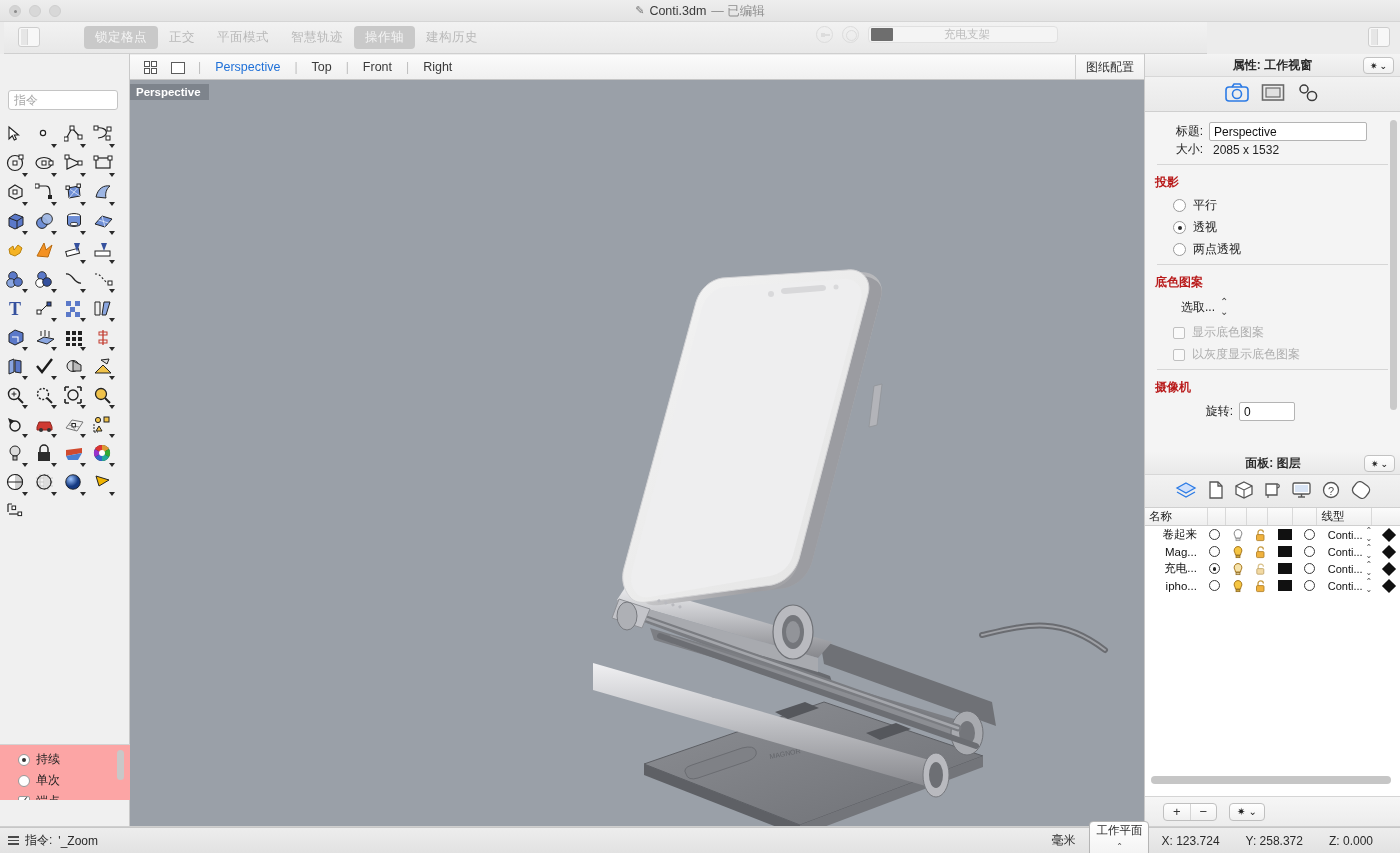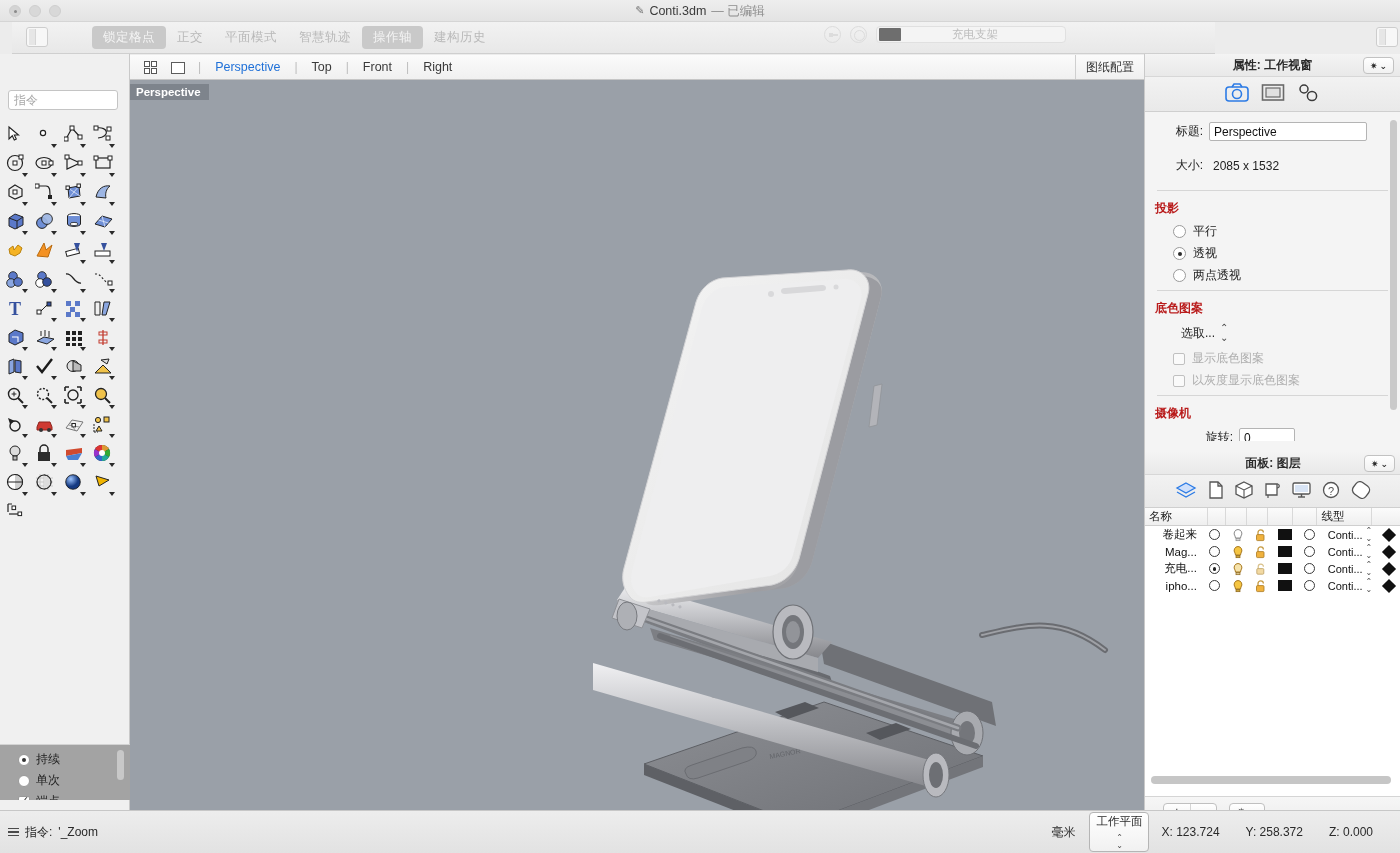--- a/index.html
+++ b/index.html
@@ -25,21 +25,21 @@
   .doc-title {
     position:absolute; left:0; top:0; width:1400px; height:22px;
     display:flex; align-items:center; justify-content:center; gap:5px;
     font-size:12.5px; color:#3b3b3b; font-weight:500;
   }
   .doc-icon { font-size:11px; color:#7a7a7a; transform:translateY(-1px); }
   .doc-edited { color:#8d8d8d; }
 
   
   .toolbar {
-    position:absolute; left:12px; top:22px; width:1203px; height:32px;
+    position:absolute; left:4px; top:22px; width:1203px; height:32px;
     background:linear-gradient(#f2f2f2,#e8e8e8);
     border-bottom:1px solid #cfcfcf;
   }
   .panel-toggle {
     position:absolute; top:5px; width:22px; height:20px;
     border:1px solid #cdcdcd; border-radius:3px; background:#f7f7f7;
   }
   .panel-toggle.left { left:14px; }
   .panel-toggle.right { left:1364px; }
   .panel-toggle::before{ content:""; position:absolute; left:2px; top:1px; width:6px;height:16px;
@@ -118,21 +118,21 @@
   }
   .tool { width:29px; height:29px; position:relative; }
   .tool svg { position:absolute; left:4px; top:3px; }
   .tool .tri { position:absolute; right:3px; bottom:3px; width:0;height:0;
      border-left:3.5px solid transparent; border-right:3.5px solid transparent;
      border-top:4px solid #2a2a2a; }
 
   
   .opts {
     position:absolute; left:0; bottom:26px; width:130px; height:56px;
-    background:#a3a3a3; border-top:1px solid #d3d3d3; padding:6px 0 0 18px;
+    background:#fca5a5; border-top:1px solid #d3d3d3; padding:6px 0 0 18px;
     overflow:hidden;
   }
   .opt-row { display:flex; align-items:center; gap:6px; margin-bottom:4px; font-size:12px; color:#222; }
   .radio { width:12px;height:12px;border-radius:50%;border:1px solid #999; background:#fff; position:relative;}
   .radio.on::after{ content:""; position:absolute; left:3px;top:3px;width:4px;height:4px;border-radius:50%;background:#333;}
   .chk { width:12px;height:12px;border:1px solid #999;background:#fff;border-radius:2px;position:relative;}
   .chk.on::after{ content:"✓"; position:absolute; left:1px; top:-3px; font-size:11px; color:#333;}
   .opt-scroll { position:absolute; right:6px; top:5px; width:7px; height:30px; background:#c8c8c8; border-radius:4px; }
 
   
@@ -146,21 +146,21 @@
   .gear-btn {
     position:absolute; right:6px; top:3px; width:31px; height:17px;
     border:1px solid #c2c2c2; border-radius:4px; background:linear-gradient(#fff,#f1f1f1);
     display:flex; align-items:center; justify-content:center; gap:2px; font-size:9px;
   }
   .icon-row {
     height:35px; background:linear-gradient(#f2f2f2,#e9e9e9); border-bottom:1px solid #cfcfcf;
     display:flex; align-items:center; justify-content:center; gap:12px;
   }
   .propbody { position:relative; height:329px; background:#f4f4f4; padding:10px 0 0 0; overflow:hidden; }
-  .prow { display:flex; align-items:center; margin-bottom:16px; padding-left:10px; }
+  .prow { display:flex; align-items:center; margin-bottom:0; padding-left:10px; }
   .plabel { font-size:12px; color:#1c1c1c; text-align:right; }
   .pinput {
     border:1px solid #b4b4b4; border-radius:2px; background:#fff; height:19px;
     font-size:12px; padding:0 4px; display:flex; align-items:center; color:#111;
   }
   .sect-title { font-size:12px; color:#b91c1c; font-weight:600; padding:0 0 6px 10px; }
   .hr { height:1px; background:#d6d6d6; margin:6px 12px 9px 12px; }
   .radio-row { display:flex; align-items:center; gap:7px; padding-left:28px; margin-bottom:5px; font-size:12px;}
   .rd { width:13px;height:13px;border-radius:50%;border:1px solid #9a9a9a;background:#fff;position:relative;}
   .rd.on::after{content:"";position:absolute;left:3.5px;top:3.5px;width:4px;height:4px;border-radius:50%;background:#2b2b2b;}
@@ -192,21 +192,21 @@
      display:flex; align-items:center; padding-left:18px; gap:12px; }
   .pm-btn { width:54px;height:18px;border:1px solid #c0c0c0;border-radius:4px;background:linear-gradient(#fff,#f0f0f0);
      display:flex; }
   .pm-btn span { flex:1; display:flex; align-items:center; justify-content:center; font-size:13px; color:#333; }
   .pm-btn span:first-child { border-right:1px solid #d5d5d5; }
   .gear-btn2 { width:36px;height:18px;border:1px solid #c0c0c0;border-radius:4px;
      background:linear-gradient(#fff,#f0f0f0); display:flex; align-items:center; justify-content:center; gap:3px; font-size:10px;}
 
   
   .statusbar {
-    position:absolute; left:0; bottom:0; width:1400px; height:43px;
+    position:absolute; left:0; bottom:0; width:1400px; height:26px;
     background:linear-gradient(#ededed,#e2e2e2); border-top:1px solid #c7c7c7;
     display:flex; align-items:center; font-size:12px; color:#2a2a2a;
   }
   .cmdline { display:flex; align-items:center; gap:6px; padding-left:8px; }
   .hamb { display:flex; flex-direction:column; gap:2px; }
   .hamb i { width:11px; height:1.5px; background:#4a4a4a; display:block; }
   .status-right { margin-left:auto; display:flex; align-items:center; gap:0; padding-right:14px; }
   .st-item { padding:0 13px; white-space:nowrap; }
   .cplane-sel {
     border:1px solid #b5b5b5; border-radius:4px; background:linear-gradient(#fff,#f1f1f1);

